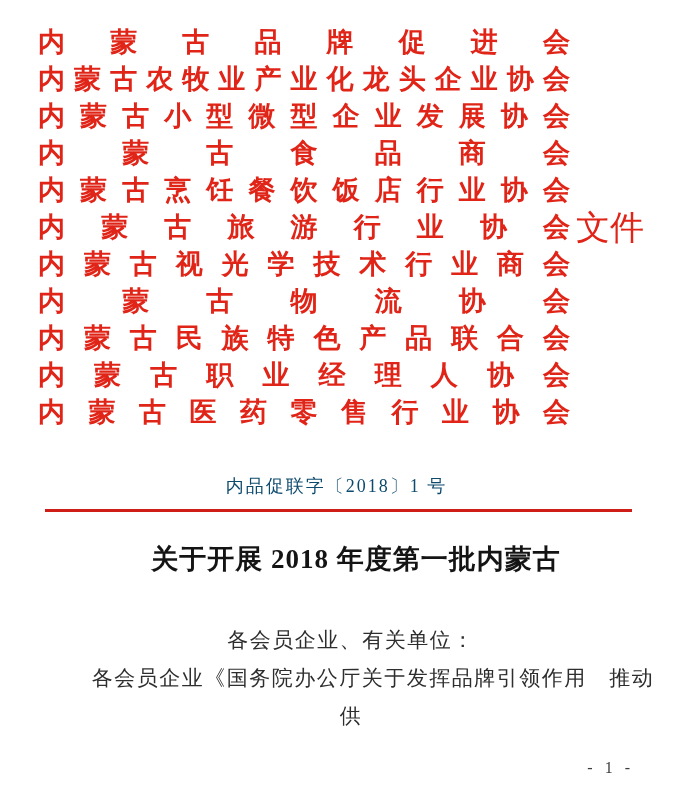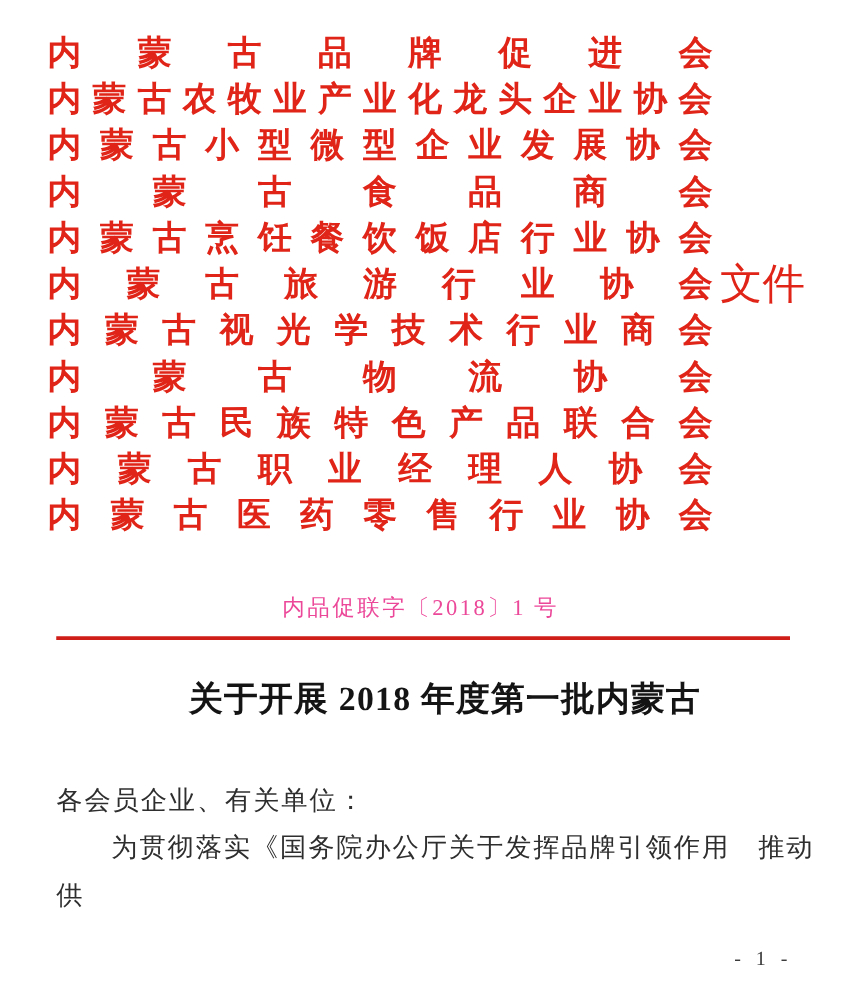--- a/index.html
+++ b/index.html
@@ -46,21 +46,21 @@
     margin-left: 6px;
     white-space: nowrap;
   }
 
   
   .doc-number {
     margin-top: 44px;
     text-align: center;
     font-size: 18px;
     letter-spacing: 2px;
-    color: #ec4899;
+    color: #0c4a6e;
     line-height: 22px;
   }
 
   
   .red-rule {
     margin-top: 12px;
     margin-left: 45px;
     width: 587px;
     height: 3px;
     background: #cf1d18;
@@ -83,20 +83,21 @@
     margin-top: 44px;
     margin-left: 45px;
     width: 612px;
     font-size: 21px;
     color: #2e2e2e;
     line-height: 38px;
     letter-spacing: 1.5px;
   }
   .doc-body p {
     margin: 0;
+    text-align: center;
   }
   .paragraph {
     text-indent: 2.1em;
   }
 
   
   .page-number {
     position: absolute;
     right: 39px;
     bottom: 16px;
@@ -279,18 +280,18 @@
   <div class="doc-number">内品促联字〔2018〕1 号</div>
 
   <div class="red-rule"></div>
 
   <h1 class="doc-title">
     <div>关于开展 2018 年度第一批内蒙古</div>
   </h1>
 
   <div class="doc-body">
     <p class="salutation">各会员企业、有关单位：</p>
-    <p class="paragraph">为贯彻落实《国务院办公厅关于发挥品牌引领作用　推动供</p>
+    <p class="paragraph">各会员企业《国务院办公厅关于发挥品牌引领作用　推动供</p>
   </div>
 
   <div class="page-number">- 1 -</div>
 
 </div>
 
 </body></html>

